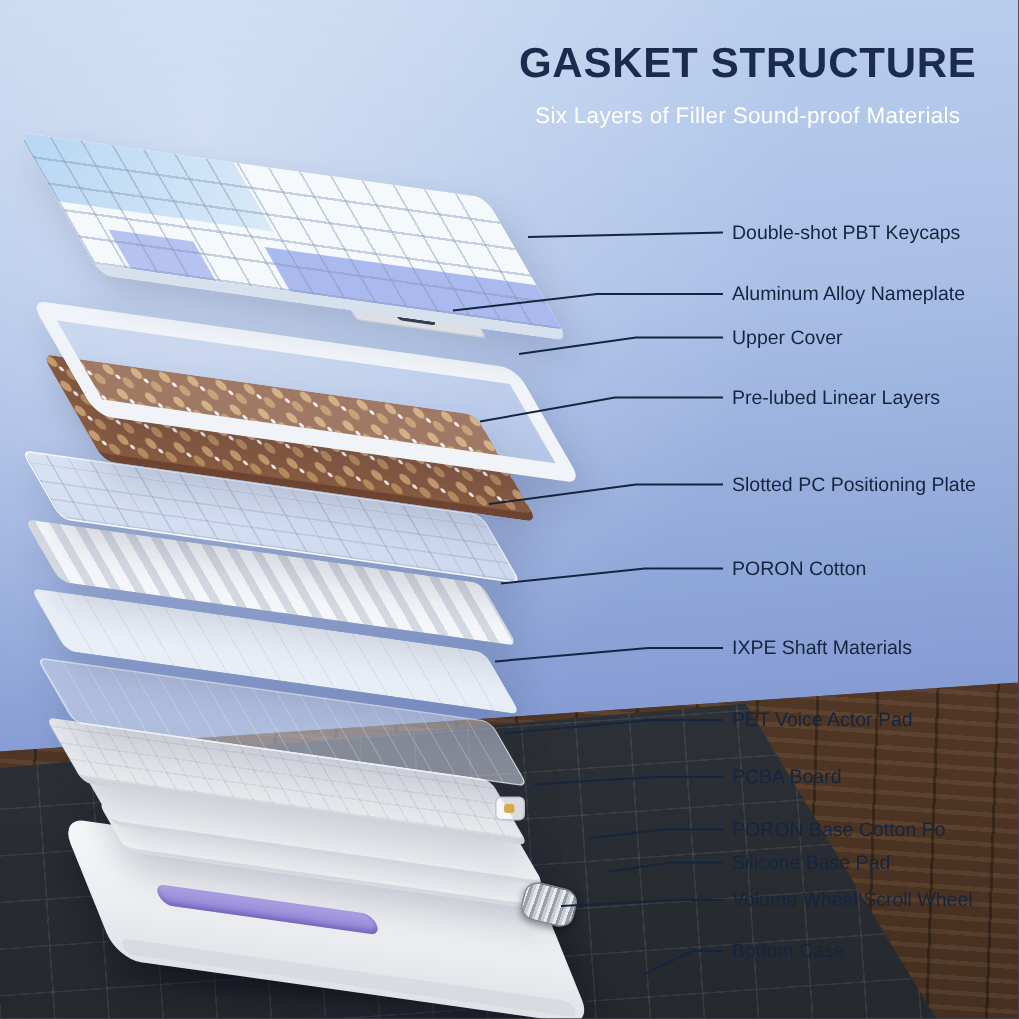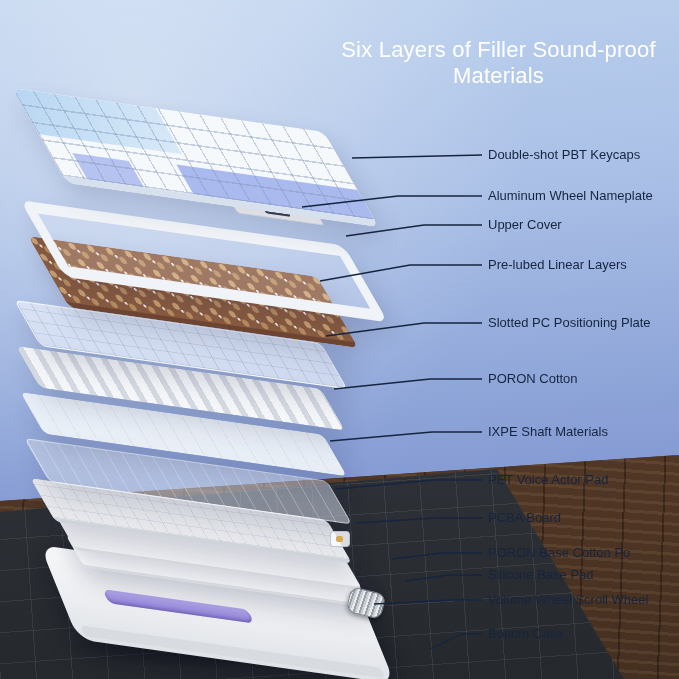--- a/index.html
+++ b/index.html
@@ -112,21 +112,21 @@
     background:#d7a94e; border-radius:2px; }
 
   
   .lines { position:absolute; left:0; top:0; pointer-events:none; }
   .label { position:absolute; left:488px; font-size:13px; font-weight:400;
     color:#16253f; white-space:nowrap; line-height:16px; }
 
   
   .titleblock { position:absolute; top:26px; right:8px; width:345px; text-align:center; }
   .title { margin:0; font-size:28px; font-weight:800; letter-spacing:.5px; color:#1b2b4d; }
-  .subtitle { margin:11px 0 0; font-size:22px; font-weight:400; letter-spacing:.2px; color:#ffffff; }
+  .subtitle { margin:11px 0 0; font-size:15px; font-weight:400; letter-spacing:.2px; color:#ffffff; }
 </style>
 </head>
 <body>
 
 <div class="stage">
 
   <div class="wood"></div>
   <div class="mat"></div>
   <div class="glow"></div>
 
@@ -177,31 +177,32 @@
       <polyline points="356,523 436,518 482,518"></polyline>
       <polyline points="392,559 442,553 482,553"></polyline>
       <polyline points="406,581 448,575 482,575"></polyline>
       <polyline points="374,604 452,600 482,600"></polyline>
       <polyline points="430,649 462,634 482,634"></polyline>
     </g>
   </svg>
 
   <div>
     <div class="label" style="top:147px">Double-shot PBT Keycaps</div>
-    <div class="label" style="top:188px">Aluminum Wheel Nameplate</div>
+    <div class="label" style="top:188px">Aluminum Alloy Nameplate</div>
     <div class="label" style="top:217px">Upper Cover</div>
     <div class="label" style="top:257px">Pre-lubed Linear Layers</div>
     <div class="label" style="top:315px">Slotted PC Positioning Plate</div>
     <div class="label" style="top:371px">PORON Cotton</div>
     <div class="label" style="top:424px">IXPE Shaft Materials</div>
     <div class="label" style="top:472px">PET Voice Actor Pad</div>
     <div class="label" style="top:510px">PCBA Board</div>
     <div class="label" style="top:545px">PORON Base Cotton Po</div>
     <div class="label" style="top:567px">Silicone Base Pad</div>
     <div class="label" style="top:592px">Volume Wheel Scroll Wheel</div>
     <div class="label" style="top:626px">Bottom Case</div>
   </div>
 
   <div class="titleblock">
+    <h1 class="title">GASKET STRUCTURE</h1>
     <p class="subtitle">Six Layers of Filler Sound-proof Materials</p>
   </div>
 
 </div>
 
 </body></html>

